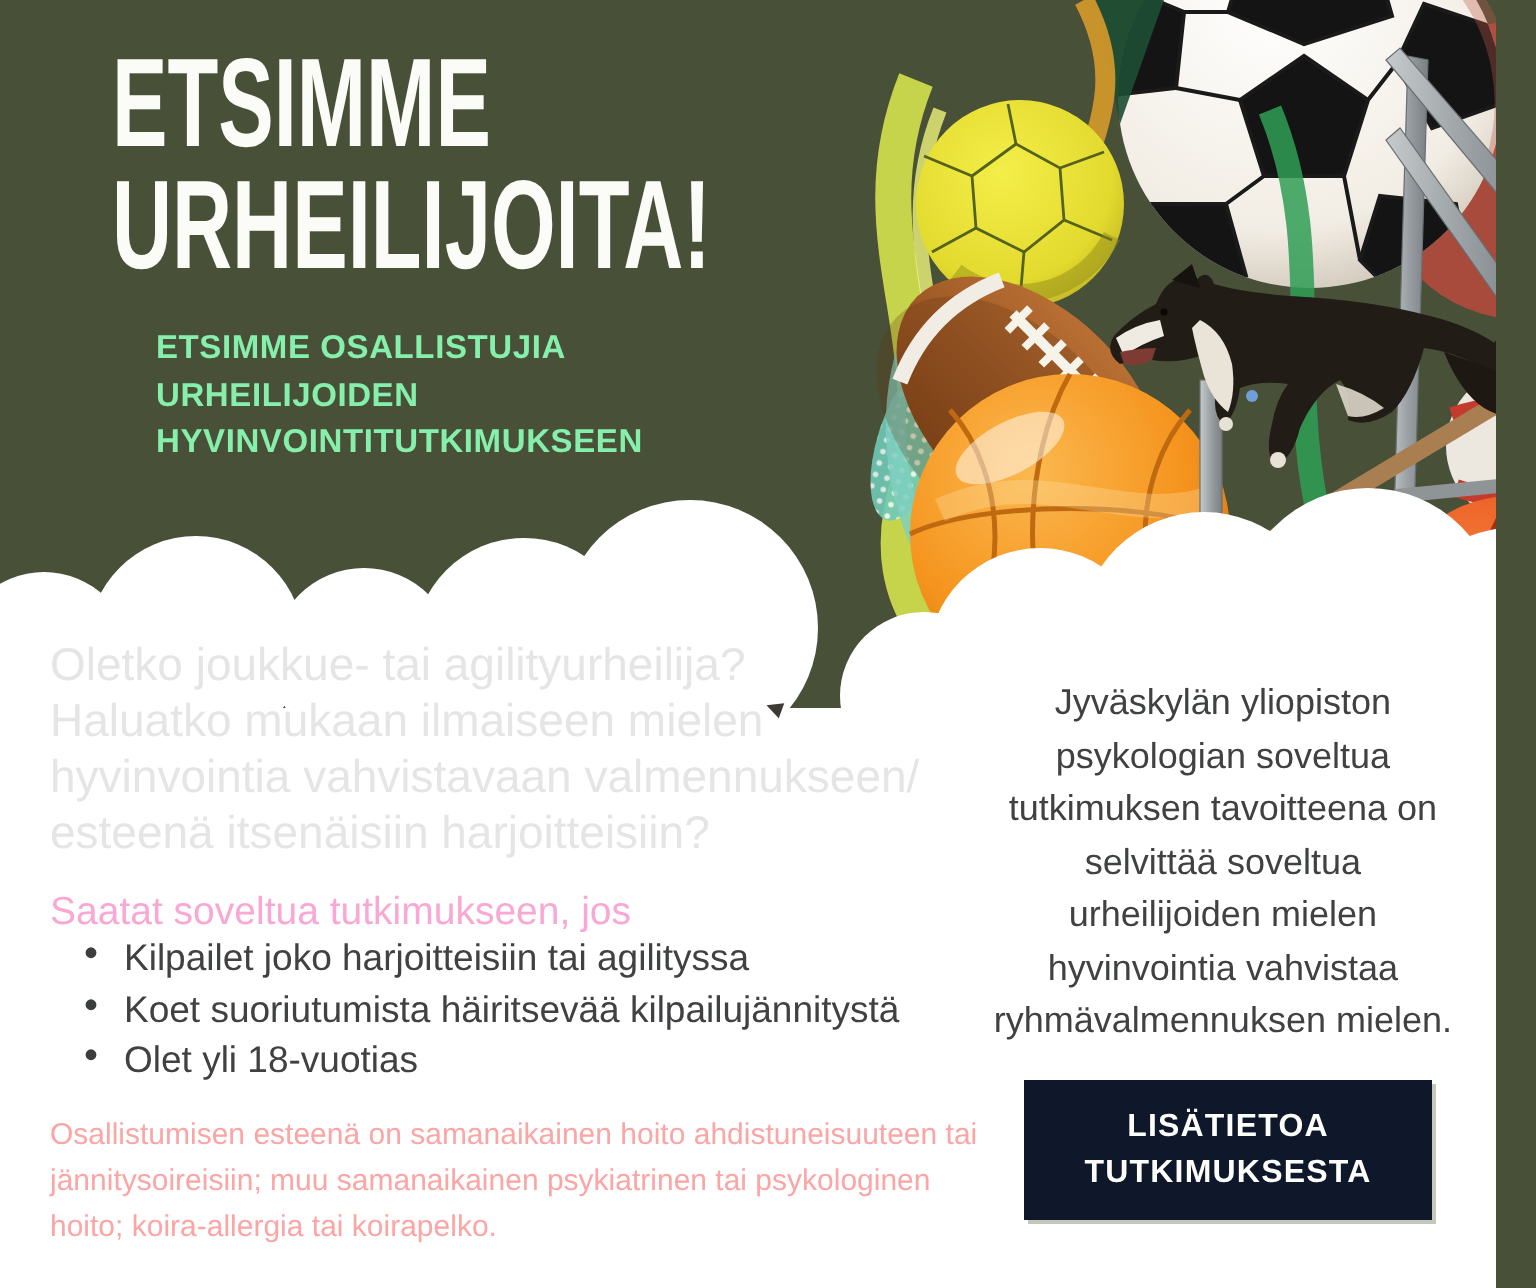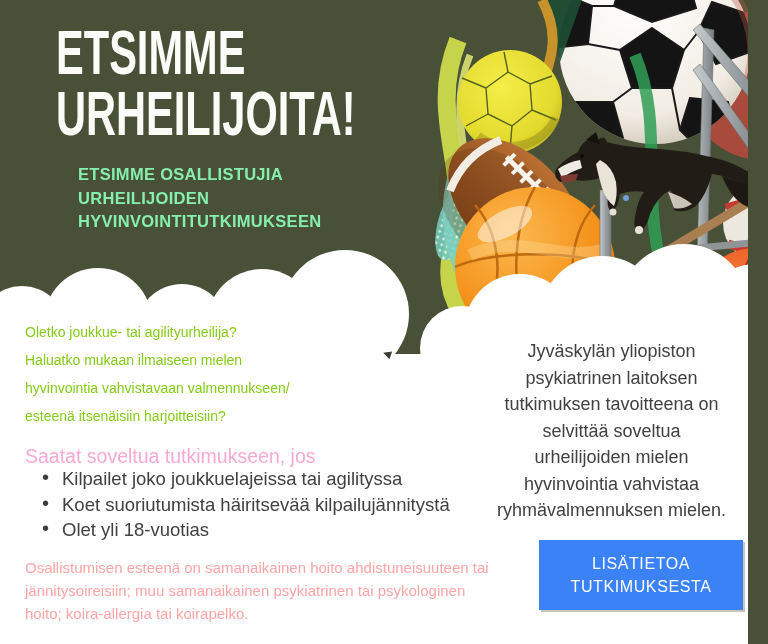--- a/index.html
+++ b/index.html
@@ -13,38 +13,38 @@
   .headline span{display:block;}
   .subtitle{position:absolute;left:57px;top:163px;color:#86efac;font-weight:700;
             font-size:16.5px;line-height:23.5px;letter-spacing:.3px;margin-left:21px;}
 
   
   .collage{position:absolute;left:430px;top:0;}
   .clouds{position:absolute;left:0;top:230px;}
   .panel{position:absolute;left:0;top:354px;width:768px;height:290px;background:#ffffff;}
 
   
-  .intro{position:absolute;left:25px;top:318px;color:#84cc16;
-         font-size:14px;line-height:28px;}
+  .intro{position:absolute;left:25px;top:318px;color:#e5e5e5;
+         font-size:23px;line-height:28px;}
   .criteria-head{position:absolute;left:25px;top:442px;color:#f9a8d4;
          font-size:19.5px;line-height:28px;}
   .criteria{position:absolute;left:42px;top:466px;margin:0;padding:0;list-style:none;
             color:#404142;font-size:18.5px;line-height:25.5px;}
   .criteria li{position:relative;padding-left:20px;}
   .criteria li::before{content:"\2022";position:absolute;left:0;top:-1px;font-size:20px;color:#3c3d3e;}
   .fine{position:absolute;left:25px;top:556px;color:#fca5a5;
         font-size:15px;line-height:23px;}
 
   
   .about{position:absolute;right:22px;top:338px;color:#404142;text-align:center;
          font-size:18px;line-height:26.5px;}
 
-  .cta{position:absolute;left:539px;top:540px;width:204px;height:70px;
-       background:#3b82f6;border:none;cursor:pointer;color:#fcfcf9;
-       font-family:"Liberation Sans",sans-serif;font-weight:400;font-size:16px;
+  .cta{position:absolute;left:512px;top:540px;width:204px;height:70px;
+       background:#0f172a;border:none;cursor:pointer;color:#fcfcf9;
+       font-family:"Liberation Sans",sans-serif;font-weight:700;font-size:16px;
        letter-spacing:.6px;line-height:23px;box-shadow:2px 2px 0 #c6c7ba;}
   .cta span{display:block;}
 
   .vline{position:absolute;left:763px;top:390px;width:2px;height:254px;
          background:#cbc9c2;opacity:.85;}
 
   .cursor{position:absolute;left:383px;top:350px;width:0;height:0;
           border-left:8px solid #3b3b33;border-top:4px solid transparent;
           border-bottom:4px solid transparent;transform:rotate(200deg);}
 </style>
@@ -247,34 +247,34 @@
   <div class="intro">
     <div>Oletko joukkue- tai agilityurheilija?</div>
     <div>Haluatko mukaan ilmaiseen mielen</div>
     <div>hyvinvointia vahvistavaan valmennukseen/</div>
     <div>esteenä itsenäisiin harjoitteisiin?</div>
   </div>
 
   <div class="criteria-head">Saatat soveltua tutkimukseen, jos</div>
 
   <ul class="criteria">
-    <li>Kilpailet joko joukkuelajeissa tai agilityssa</li>
+    <li>Kilpailet joko harjoitteisiin tai agilityssa</li>
     <li>Koet suoriutumista häiritsevää kilpailujännitystä</li>
     <li>Olet yli 18-vuotias</li>
   </ul>
 
   <div class="fine">
     <div>Osallistumisen esteenä on samanaikainen hoito ahdistuneisuuteen tai</div>
     <div>jännitysoireisiin; muu samanaikainen psykiatrinen tai psykologinen</div>
     <div>hoito; koira-allergia tai koirapelko.</div>
   </div>
 
   <div class="about">
     <div>Jyväskylän yliopiston</div>
-    <div>psykiatrinen laitoksen</div>
+    <div>psykologian soveltua</div>
     <div>tutkimuksen tavoitteena on</div>
     <div>selvittää soveltua</div>
     <div>urheilijoiden mielen</div>
     <div>hyvinvointia vahvistaa</div>
     <div>ryhmävalmennuksen mielen.</div>
   </div>
 
   <button class="cta">
     <span>LISÄTIETOA</span>
     <span>TUTKIMUKSESTA</span>

